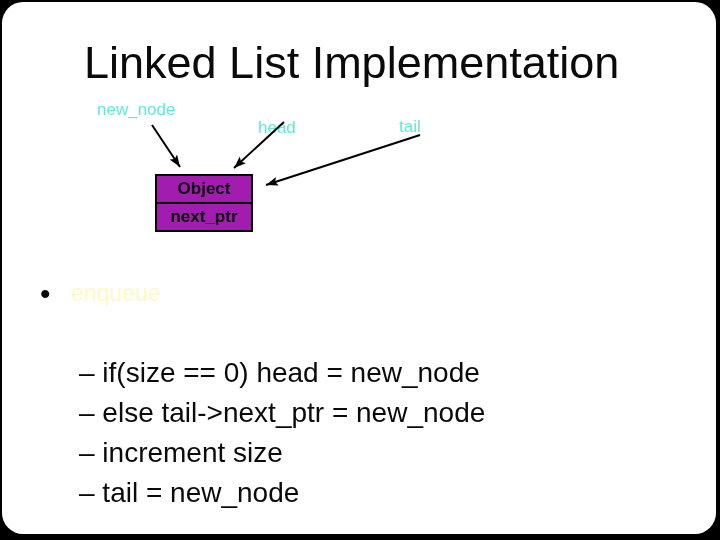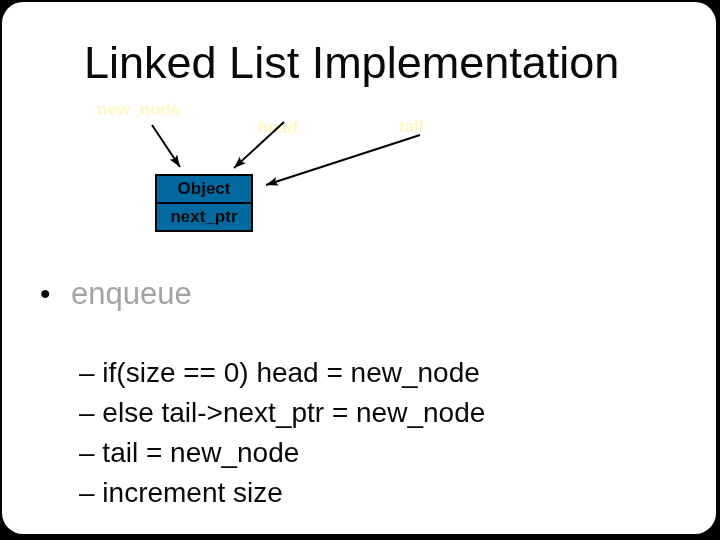--- a/index.html
+++ b/index.html
@@ -12,36 +12,36 @@
   .slide-bg{
     position:absolute;left:2px;top:2px;width:714px;height:532px;
     background:#ffffff;border-radius:21px;
   }
   .content{position:absolute;left:0;top:0;width:720px;height:492px;}
   .abs{position:absolute;white-space:nowrap;}
   .title{
     left:84px;top:37px;font-size:45px;line-height:52px;font-weight:400;
     letter-spacing:0px;color:#0a0a0a;
   }
-  .ptr-label{font-size:17px;font-weight:bold;color:#fef9c3;line-height:20px;}
+  .ptr-label{font-size:17px;font-weight:normal;color:#5eead4;line-height:20px;}
   .lbl-new-node{left:97px;top:100px;}
   .lbl-head{left:258px;top:118px;}
   .lbl-tail{left:399px;top:117px;}
   .arrows{position:absolute;left:0;top:0;}
   .node-box{
     position:absolute;left:155px;top:174px;width:94px;
-    border:2px solid #000;background:#0369a1;
+    border:2px solid #000;background:#a21caf;
   }
   .node-row{
     height:26px;line-height:26px;text-align:center;
     font-size:17px;font-weight:bold;color:#0a0a0a;
   }
   .node-row.first{border-bottom:2px solid #000;}
   .bullet-dot{left:40px;top:277px;font-size:30px;line-height:34px;color:#0a0a0a;}
-  .enqueue-heading{left:71px;top:276px;font-size:31px;line-height:35px;color:#a3a3a3;}
+  .enqueue-heading{left:71px;top:276px;font-size:23px;line-height:35px;color:#fef9c3;}
   .steps{position:absolute;left:79px;top:320px;margin-top:33px;}
   .step{
     height:40px;line-height:40px;font-size:28px;color:#0a0a0a;white-space:nowrap;
   }
 </style>
 </head>
 <body>
 
 <div class="slide-bg"></div>
 
@@ -68,17 +68,17 @@
     <div class="node-row first">Object</div>
     <div class="node-row">next_ptr</div>
   </div>
 
   <div class="abs bullet-dot">•</div>
   <div class="abs enqueue-heading">enqueue</div>
 
   <div class="steps">
     <div class="step">– if(size == 0) head = new_node</div>
     <div class="step">– else tail-&gt;next_ptr = new_node</div>
+    <div class="step">– increment size</div>
     <div class="step">– tail = new_node</div>
-    <div class="step">– increment size</div>
   </div>
 
 </div>
 
 </body></html>

